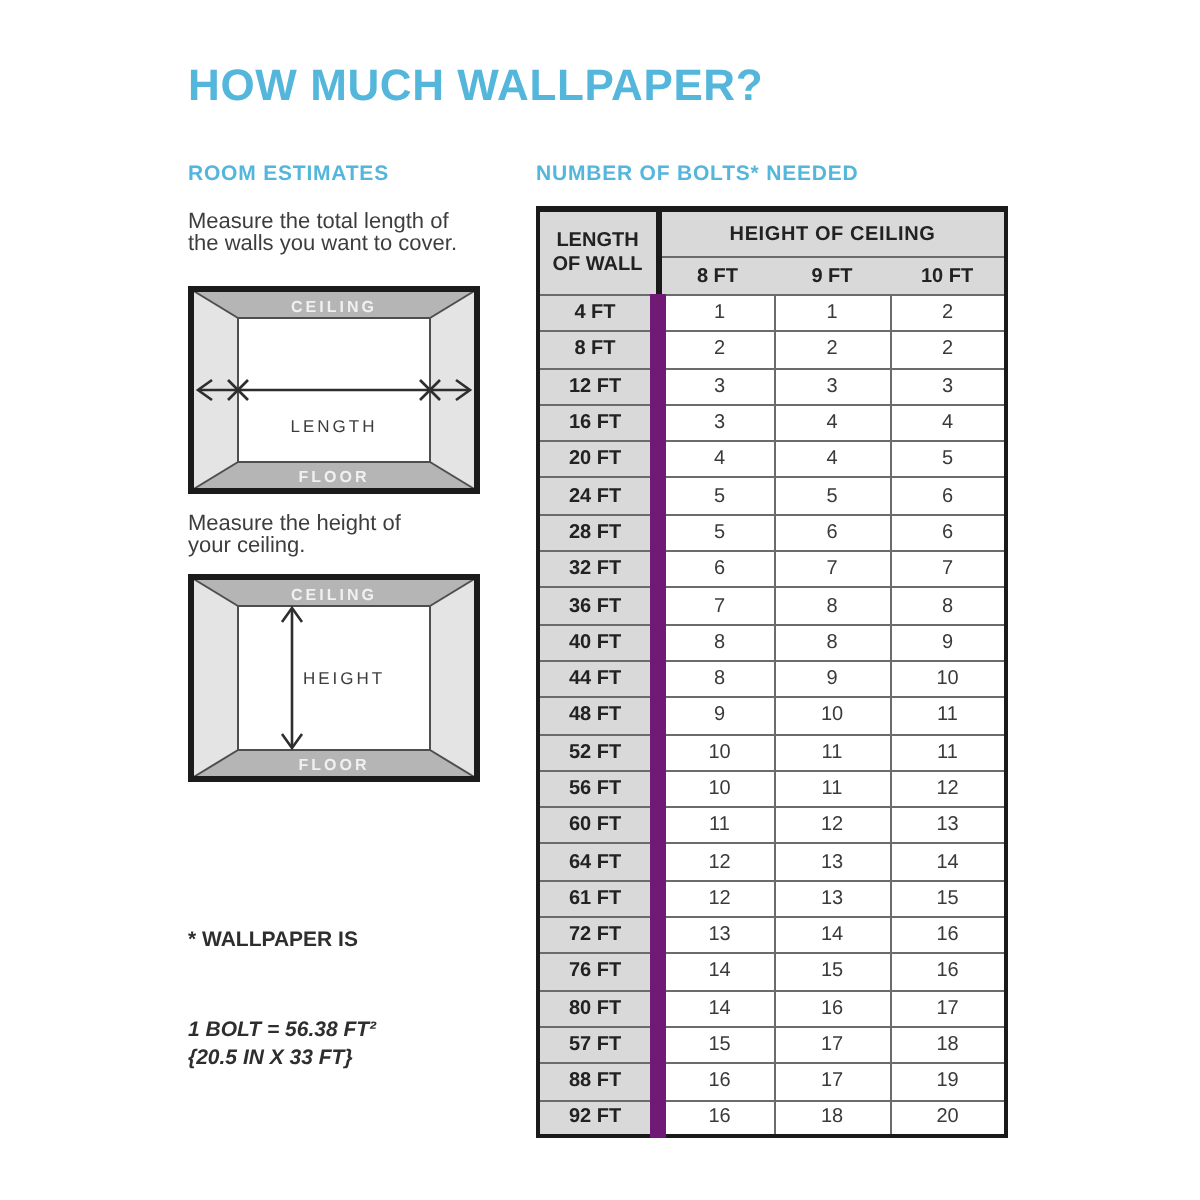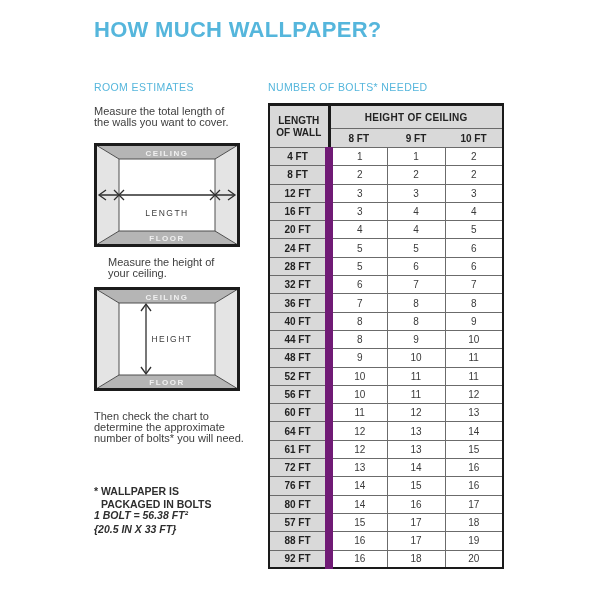--- a/index.html
+++ b/index.html
@@ -1,47 +1,47 @@
 <!DOCTYPE html>
 <html><head>
 <meta charset="utf-8">
 <style>
   * { margin:0; padding:0; box-sizing:border-box; }
   body { background:#ffffff; font-family:"Liberation Sans", sans-serif; }
   .page { position:relative; width:600px; height:600px; background:#ffffff; overflow:hidden; }
 
   .page-title {
-    position:absolute; left:94px; top:17px;
+    position:absolute; left:94px; top:30px;
     font-size:22px; font-weight:bold; color:#55b6dc; letter-spacing:0.3px;
   }
   .sec-title {
-    position:absolute; font-size:10.5px; font-weight:normal;
+    position:absolute; font-size:10.5px; font-weight:bold;
     color:#55b6dc; letter-spacing:0.4px;
   }
   .sec-title.left  { left:94px; top:81px; }
   .sec-title.right { left:268px; top:81px; width:236px; text-align:left; }
 
   .body-text {
     position:absolute; left:94px; width:170px;
     font-size:11px; line-height:11px; color:#3d3d3d;
     white-space:pre-line;
   }
   .step1 { top:106px; }
-  .step2 { top:257px;margin-left:14px; }
+  .step2 { top:257px; }
   .step3 { top:411px; }
 
   .diagram { position:absolute; left:94px; }
   .diagram.d1 { top:143px; }
   .diagram.d2 { top:287px; }
 
   .note {
     position:absolute; left:94px; font-size:10.5px; font-weight:bold;
     color:#2e2e2e; line-height:13px;
   }
-  .note.footnote { top:485px; }
+  .note.footnote { top:464px; }
   .note.boltdef  { top:508px; line-height:14px;font-style:italic; }
   .note .indent { padding-left:7px; }
 
   table.bolts-table {
     position:absolute; left:268px; top:103px; width:236px;
     border-collapse:collapse; table-layout:fixed;
     border:2px solid #1a1a1a; border-top-width:3px;
   }
   .bolts-table th, .bolts-table td {
     border:1px solid #6b6b6b; text-align:center; vertical-align:middle;
@@ -122,27 +122,23 @@
     <text class="svg-roomlabel" x="73" y="13" text-anchor="middle">CEILING</text>
     <text class="svg-roomlabel" x="73" y="98" text-anchor="middle">FLOOR</text>
     <g stroke="#2e2e2e" stroke-width="1.3" fill="none">
       <line x1="52" y1="18" x2="52" y2="86"></line>
       <polyline points="47,24 52,17 57,24"></polyline>
       <polyline points="47,80 52,87 57,80"></polyline>
     </g>
     <text class="svg-measure" x="78" y="55" text-anchor="middle">HEIGHT</text>
   </svg>
 
-  <p class="body-text step3">Then check the chart to
-determine the approximate
-number of bolts* you will need.</p>
 
   <div class="note footnote">
     <div>* WALLPAPER IS</div>
-    <div class="indent">PACKAGED IN BOLTS</div>
   </div>
 
   <div class="note boltdef">
     <div>1 BOLT = 56.38 FT²</div>
     <div>{20.5 IN X 33 FT}</div>
   </div>
 
   <table class="bolts-table">
     <colgroup>
       <col style="width:60px">

